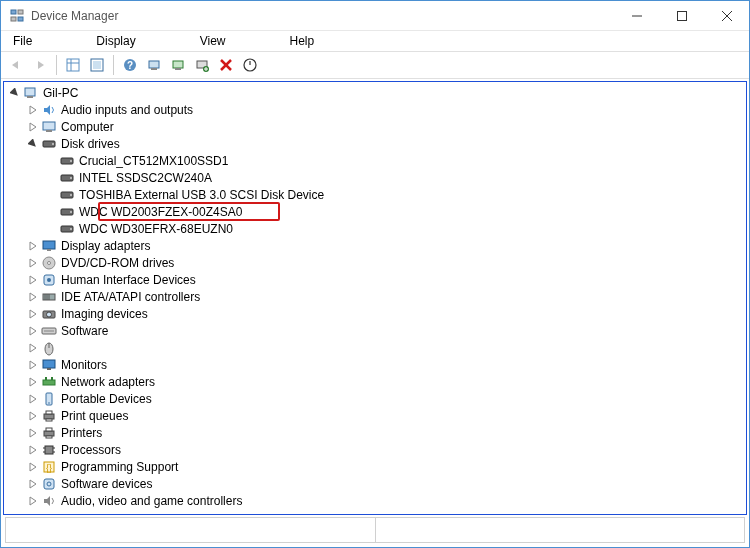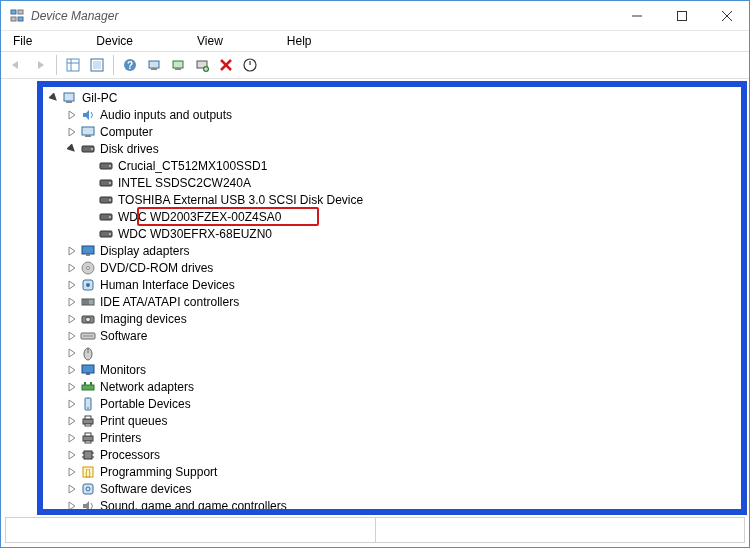--- a/index.html
+++ b/index.html
@@ -15,21 +15,20 @@
     flex-direction: column;
     overflow: hidden;
   }
   .titlebar {
     height: 30px;
     display: flex;
     align-items: center;
     padding: 0 0 0 8px;
     background: #fff;
     border-bottom: 1px solid #e8e8e8;
-    font-style: italic;
   }
   .titlebar .app-icon { width: 16px; height: 16px; margin-right: 6px; }
   .titlebar .title { flex: 1; color: #555; font-size: 12px; }
   .win-controls { display: flex; }
   .win-btn {
     width: 45px; height: 29px; display: flex; align-items: center; justify-content: center;
     color: #333; font-size: 14px;
   }
 
   .menubar {
@@ -47,21 +46,21 @@
   .tool-btn {
     width: 22px; height: 22px; display: flex; align-items: center; justify-content: center;
     border: 1px solid transparent; cursor: default;
   }
   .tool-btn.disabled { opacity: 0.5; pointer-events: none; }
 
   .content {
     flex: 1; display: flex; flex-direction: column; padding: 2px; overflow: hidden;
   }
   .tree-wrap {
-    flex: 1; border: 6px solid #1d4ed8; overflow-y: scroll; background: #fff; position: relative; margin-left: 34px;
+    flex: 1; border: 1px solid #1d4ed8; overflow-y: scroll; background: #fff; position: relative;
   }
   .tree { padding: 2px 0 0 0; }
   .node { }
   .row {
     display: flex; align-items: center; height: 17px; white-space: nowrap;
     padding-left: 4px;
   }
   .row.highlighted {
     position: relative;
     text-align: right;
@@ -128,21 +127,21 @@
       <svg width="10" height="10">
           <line x1="0" y1="0" x2="10" y2="10" stroke="#333"></line>
           <line x1="10" y1="0" x2="0" y2="10" stroke="#333"></line>
         </svg>
     </div>
   </div>
 </div>
 
 <div class="menubar">
   <span class="menu-item">File</span>
-  <span class="menu-item">Device</span>
+  <span class="menu-item">Display</span>
   <span class="menu-item">View</span>
   <span class="menu-item">Help</span>
 </div>
 
 <div class="toolbar">
   <div class="tool-btn disabled">
       <svg width="16" height="12">
         <path d="M10 2 L4 6 L10 10 Z" fill="#888"></path>
       </svg>
     </div>
@@ -608,21 +607,21 @@
                   <svg width="10" height="10">
                     <path d="M2 1 L8 5 L2 9 Z" fill="none" stroke="#888" stroke-width="1"></path>
                   </svg>
                 </span>
                 <span class="dev-icon">
                   <svg width="16" height="16" viewBox="0 0 16 16">
                     <path d="M3 6 L6 6 L9 3 L9 13 L6 10 L3 10 Z" fill="#888"></path>
                     <path d="M11 5 Q14 8 11 11" fill="none" stroke="#888"></path>
                   </svg>
                 </span>
-                <span class="label">Sound, game and game controllers</span>
+                <span class="label">Audio, video and game controllers</span>
               </div>
             </div>
           </div>
         </div>
       </div>
   </div>
   <div class="status-bar">
     <div class="cell"></div>
       <div class="cell"></div>
   </div>

